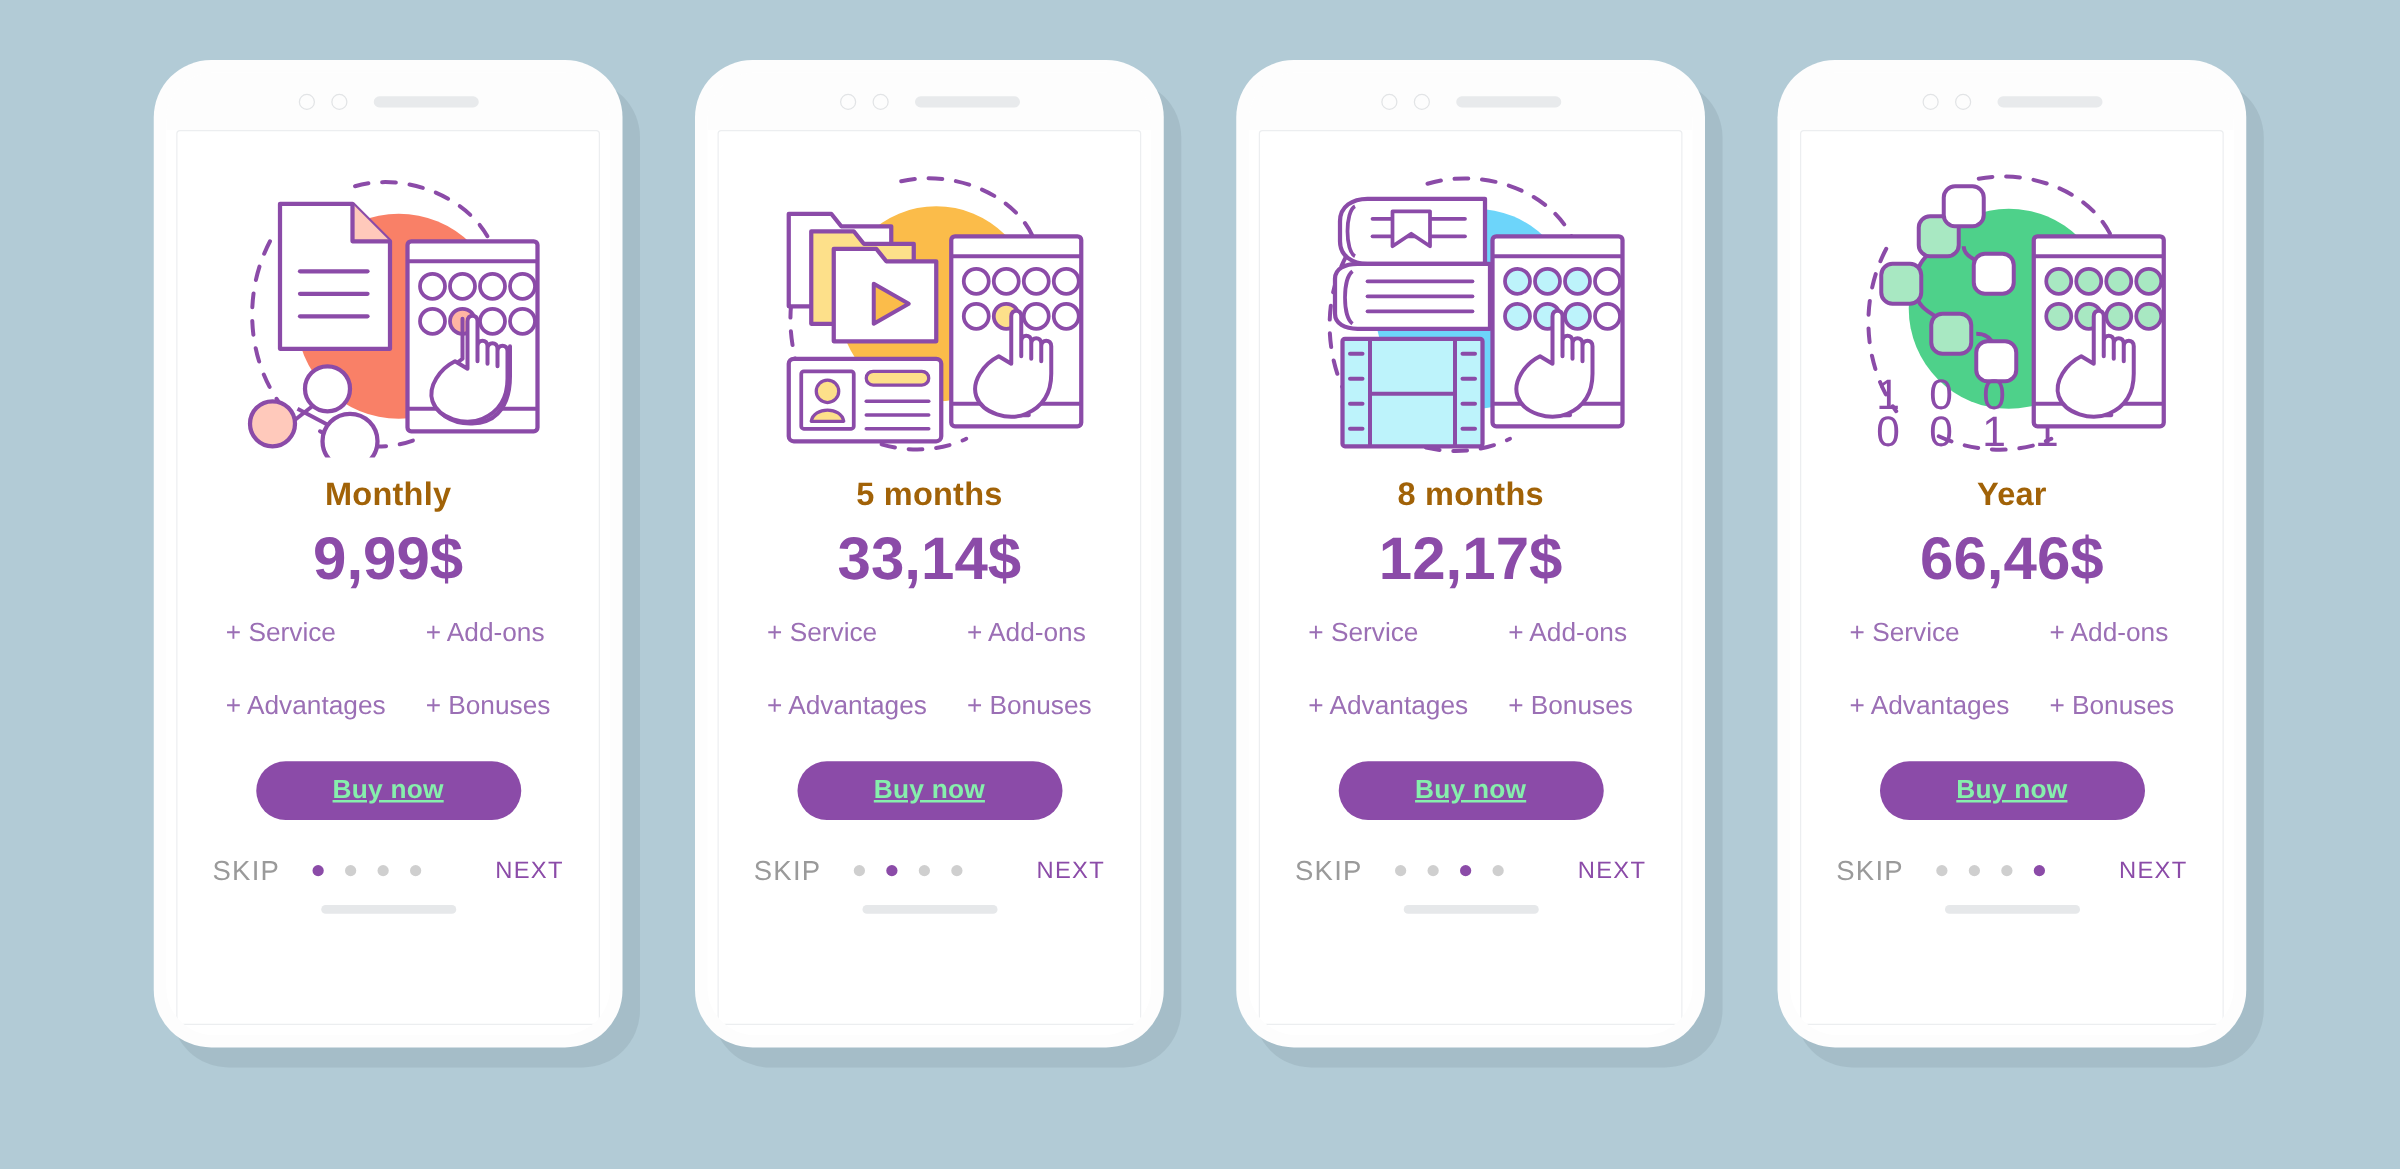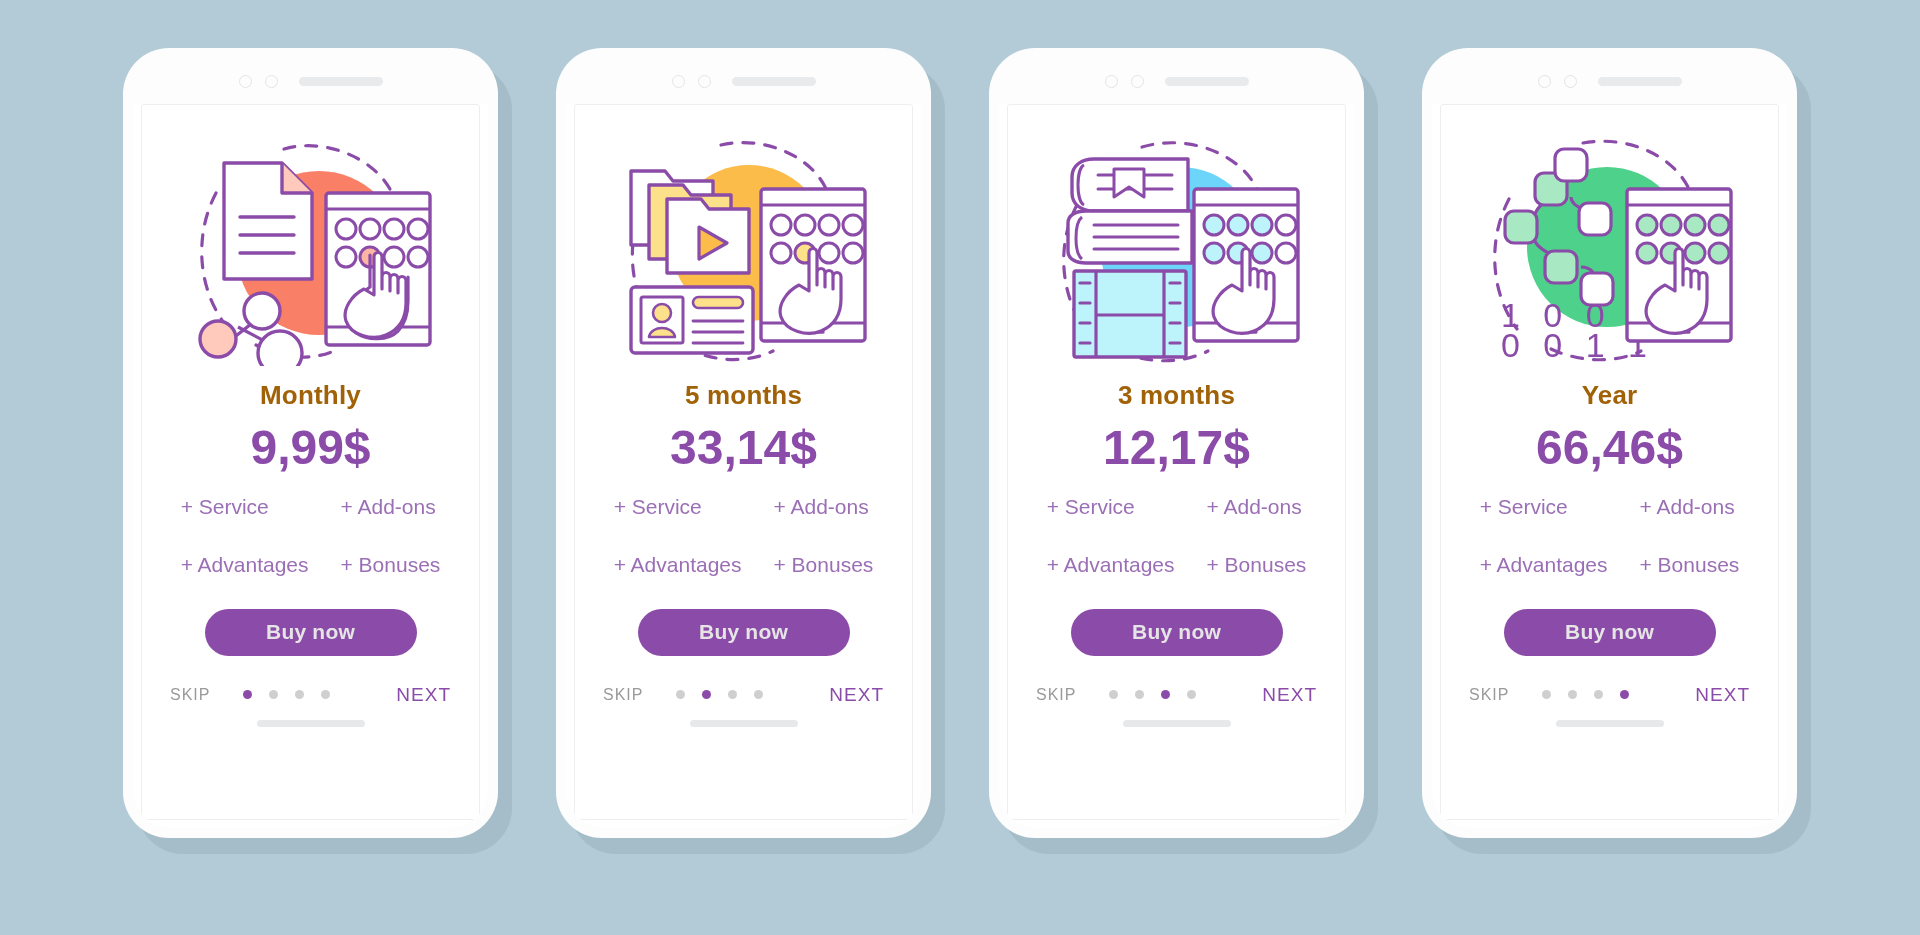--- a/index.html
+++ b/index.html
@@ -112,40 +112,41 @@
   }
   .features span{white-space:nowrap;}
 
   
   .buy{
     margin-top:30px;
     width:212px;height:47px;
     border:none;
     border-radius:24px;
     background:#8b4ba8;
-    color:#e5e5e5;
+    color:#86efac;
     font-size:21px;
     font-weight:bold;
     font-family:"Liberation Sans", sans-serif;
     cursor:pointer;
     letter-spacing:.2px;
+    text-decoration:underline;
   }
 
   
   .nav{
     margin-top:28px;
     width:100%;
     display:flex;
     align-items:center;
     justify-content:space-between;
     padding:0 28px;
     box-sizing:border-box;
   }
   .nav-skip{
-    font-size:16px;
+    font-size:22px;
     color:#9a9a9a;
     letter-spacing:1px;
     cursor:pointer;
     text-align:center;
   }
   .nav-next{
     font-size:19px;
     color:#8b4ba8;
     letter-spacing:1px;
     cursor:pointer;
@@ -391,21 +392,21 @@
                 <circle cx="172" cy="122" r="10"></circle>
                 <circle cx="196" cy="122" r="10"></circle>
                 <circle cx="220" cy="122" r="10"></circle>
                   <circle cx="244" cy="122" r="10" fill="#ffffff"></circle>
               </g>
               <path d="M190 154 C178 160 168 174 172 186 C177 200 198 206 212 200 C226 194 232 182 232 168 L232 146 C232 140 224 140 224 146 L224 158 L224 144 C224 138 216 138 216 144 L216 156 L216 142 C216 136 208 136 208 142 L208 154 L208 122 C208 116 200 116 200 122 L200 160 Z" fill="#ffffff" stroke="#8b4ba8" stroke-width="3.2" stroke-linejoin="round"></path>
             </g>
           </svg>
         </div>
 
-        <div class="plan-title">3 months</div>
+        <div class="plan-title">8 months</div>
         <div class="plan-price">12,17$</div>
         <div class="features">
           <span>+ Service</span>
           <span>+ Add-ons</span>
           <span>+ Advantages</span>
           <span>+ Bonuses</span>
         </div>
 
         <button class="buy">Buy now</button>
 

